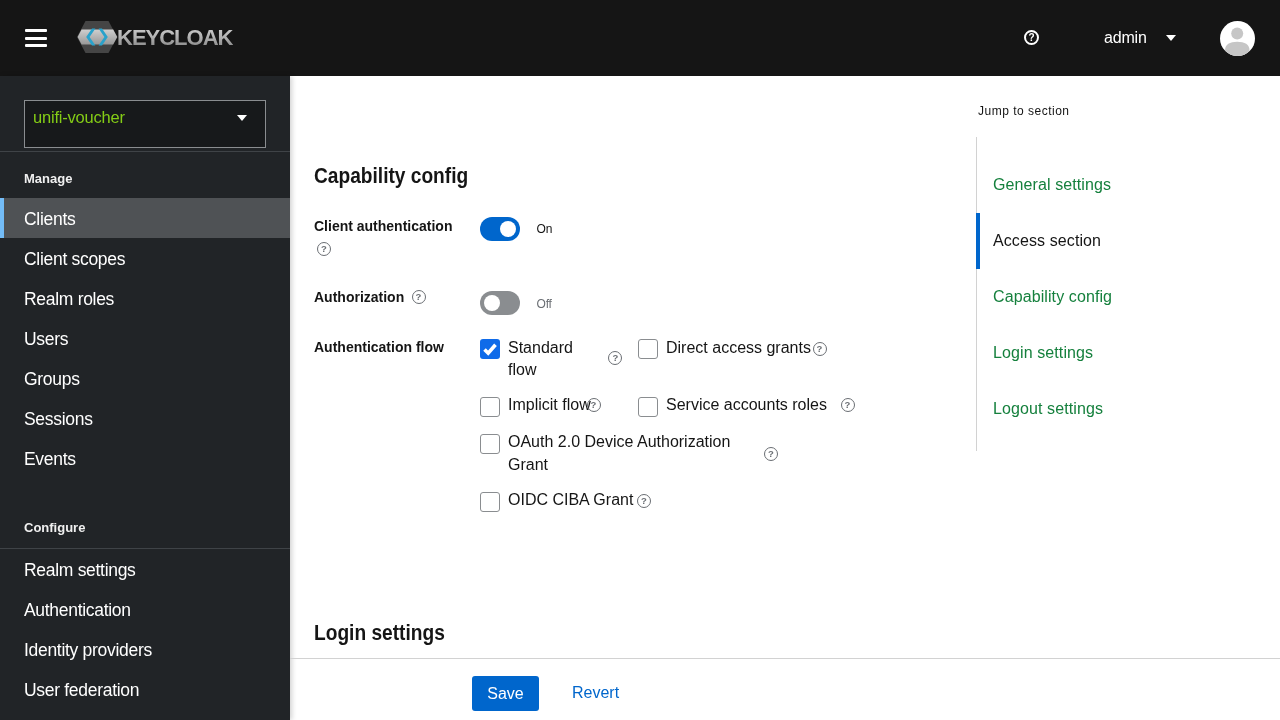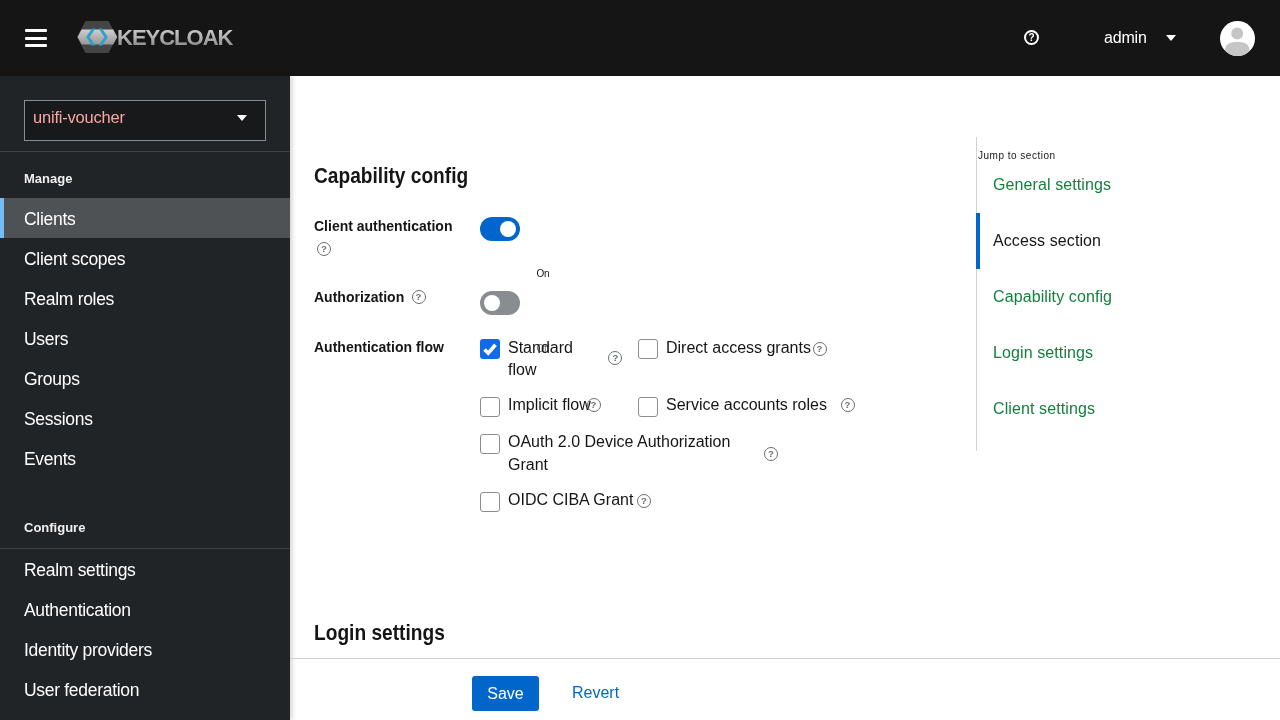--- a/index.html
+++ b/index.html
@@ -6,33 +6,33 @@
 html,body { width:1280px; height:720px; overflow:hidden; font-family:"Liberation Sans",sans-serif; background:#fff; }
 #page { position:relative; width:1280px; height:720px; }
 
 #header { position:absolute; left:0; top:0; width:1280px; height:76px; background:#151515; }
 .bar { position:absolute; left:25px; width:22px; height:3px; background:#fff; border-radius:1px; }
 #admin { position:absolute; left:1104px; top:30px; color:#fff; font-size:16px; letter-spacing:-0.2px; line-height:16px; }
 #hcaret { position:absolute; left:1166px; top:35px; width:0; height:0; border-left:5.5px solid transparent; border-right:5.5px solid transparent; border-top:6.5px solid #fff; }
 #helpicon { position:absolute; left:1024px; top:30px; width:15px; height:15px; border:2px solid #fff; border-radius:50%; color:#fff; font-size:10px; font-weight:bold; text-align:center; line-height:11px; }
 
 #sidebar { position:absolute; left:0; top:76px; width:290px; height:644px; background:#212427; box-shadow:2px 0 5px rgba(0,0,0,0.18); }
-#realmbox { position:absolute; left:24px; top:24px; width:242px; height:41px; background:#17191b; border:1px solid #8a8d90; color:#fca5a5; font-size:16.5px; letter-spacing:-0.2px; line-height:33px; padding-left:8px; }
+#realmbox { position:absolute; left:24px; top:24px; width:242px; height:48px; background:#17191b; border:1px solid #8a8d90; color:#84cc16; font-size:16.5px; letter-spacing:-0.2px; line-height:33px; padding-left:8px; }
 #rcaret { position:absolute; left:212px; top:14px; width:0; height:0; border-left:5.5px solid transparent; border-right:5.5px solid transparent; border-top:6.5px solid #fff; }
 .sdivider { position:absolute; left:0; width:290px; height:1px; background:#3f4347; }
 .slabel { position:absolute; left:24px; color:#f0f0f0; font-size:13px; font-weight:bold; letter-spacing:0px; line-height:13px; }
 .navitem { position:absolute; left:0; width:290px; height:40px; color:#fff; font-size:17.5px; letter-spacing:-0.3px; line-height:42px; padding-left:24px; }
 .navitem.active { background:#4f5255; border-left:4px solid #73bcf7; padding-left:20px; }
 
 .h1 { position:absolute; color:#151515; font-size:22px; font-weight:bold; line-height:22px; transform:scaleX(0.87); transform-origin:left top; white-space:nowrap; }
 .flabel { position:absolute; color:#151515; font-size:14px; font-weight:bold; letter-spacing:0px; line-height:14px; white-space:nowrap; }
 .qicon { position:absolute; width:14px; height:14px; border:1.5px solid #6a6e73; border-radius:50%; color:#6a6e73; font-size:9.5px; font-weight:bold; text-align:center; line-height:11.8px; }
 .toggle { position:absolute; width:40px; height:24px; border-radius:12px; }
 .toggle .knob { position:absolute; top:4px; width:16px; height:16px; border-radius:50%; background:#fff; }
-.ctext { position:absolute; font-size:10px; letter-spacing:-0.2px; line-height:16px; color:#151515; white-space:nowrap;margin-top:45px; }
+.ctext { position:absolute; font-size:12px; letter-spacing:-0.2px; line-height:16px; color:#151515; white-space:nowrap; }
 .gray { color:#6a6e73; }
 .cbox { position:absolute; width:20px; height:20px; border-radius:3px; background:#fff; border:1px solid #8a8d90; }
 .cbox.checked { background:#0f6be9; border:none; }
 .clabel { position:absolute; font-size:16px; letter-spacing:0px; line-height:22.5px; color:#151515; }
 
 .jitem { position:absolute; left:976px; width:180px; height:56px; font-size:16px; letter-spacing:0.1px; color:#15803d; line-height:56px; padding-left:17px; }
 .jitem.active { border-left:4px solid #0066cc; padding-left:13px; color:#151515; }
 #vline { position:absolute; left:976px; top:137px; width:1px; height:314px; background:#d2d2d2; }
 
 #fdiv { position:absolute; left:290px; top:658px; width:990px; height:1px; background:#d2d2d2; }
@@ -134,17 +134,17 @@
   <div class="cbox" style="left:480px;top:492.1px"></div>
   <div class="clabel" style="left:508px;top:489.4px">OIDC CIBA Grant</div>
   <div class="qicon" style="left:637px;top:493.8px">?</div>
   <div class="h1" style="left:314px;top:621.9px">Login settings</div>
   <div class="ctext" style="left:978px;top:103.3px;letter-spacing:0.5px">Jump to section</div>
   <div id="vline"></div>
   <div class="jitem" style="top:157px">General settings</div>
   <div class="jitem active" style="top:213px">Access section</div>
   <div class="jitem" style="top:269px">Capability config</div>
   <div class="jitem" style="top:325px">Login settings</div>
-  <div class="jitem" style="top:381px">Client settings</div>
+  <div class="jitem" style="top:381px">Logout settings</div>
   <div id="fdiv"></div>
   <div id="savebtn">Save</div>
   <div id="revert">Revert</div>
 </div>
 
 </body></html>

